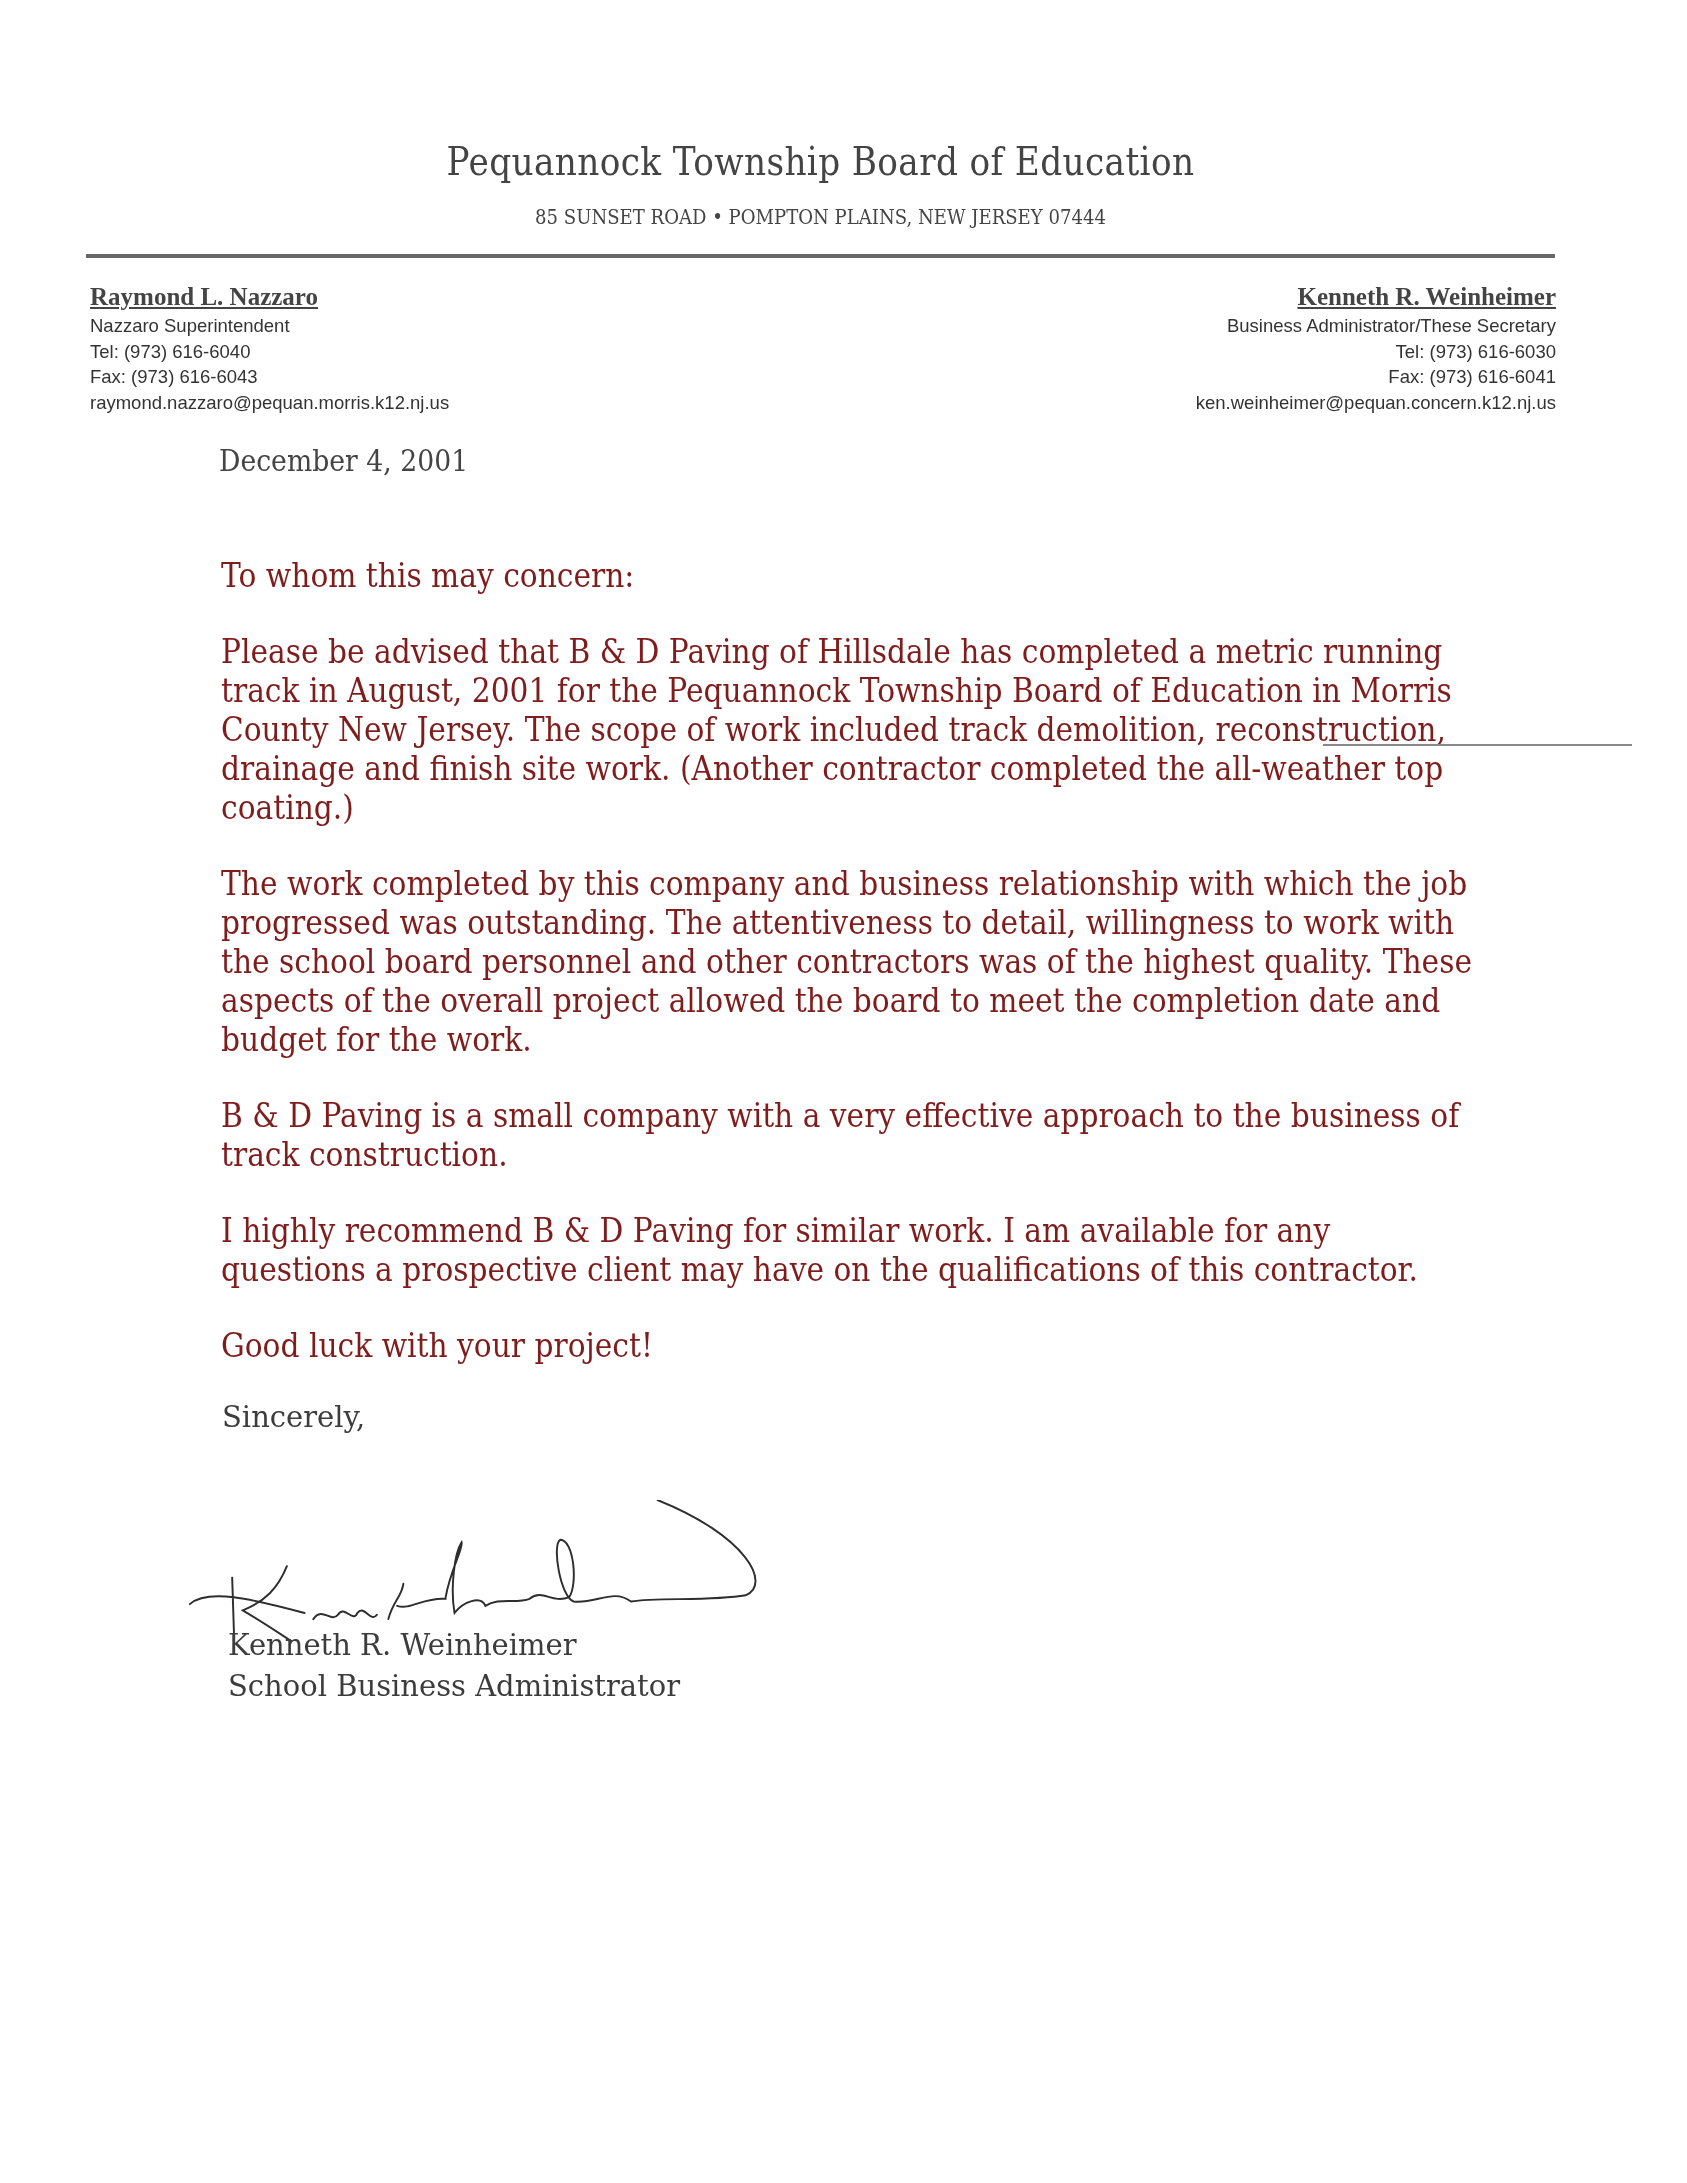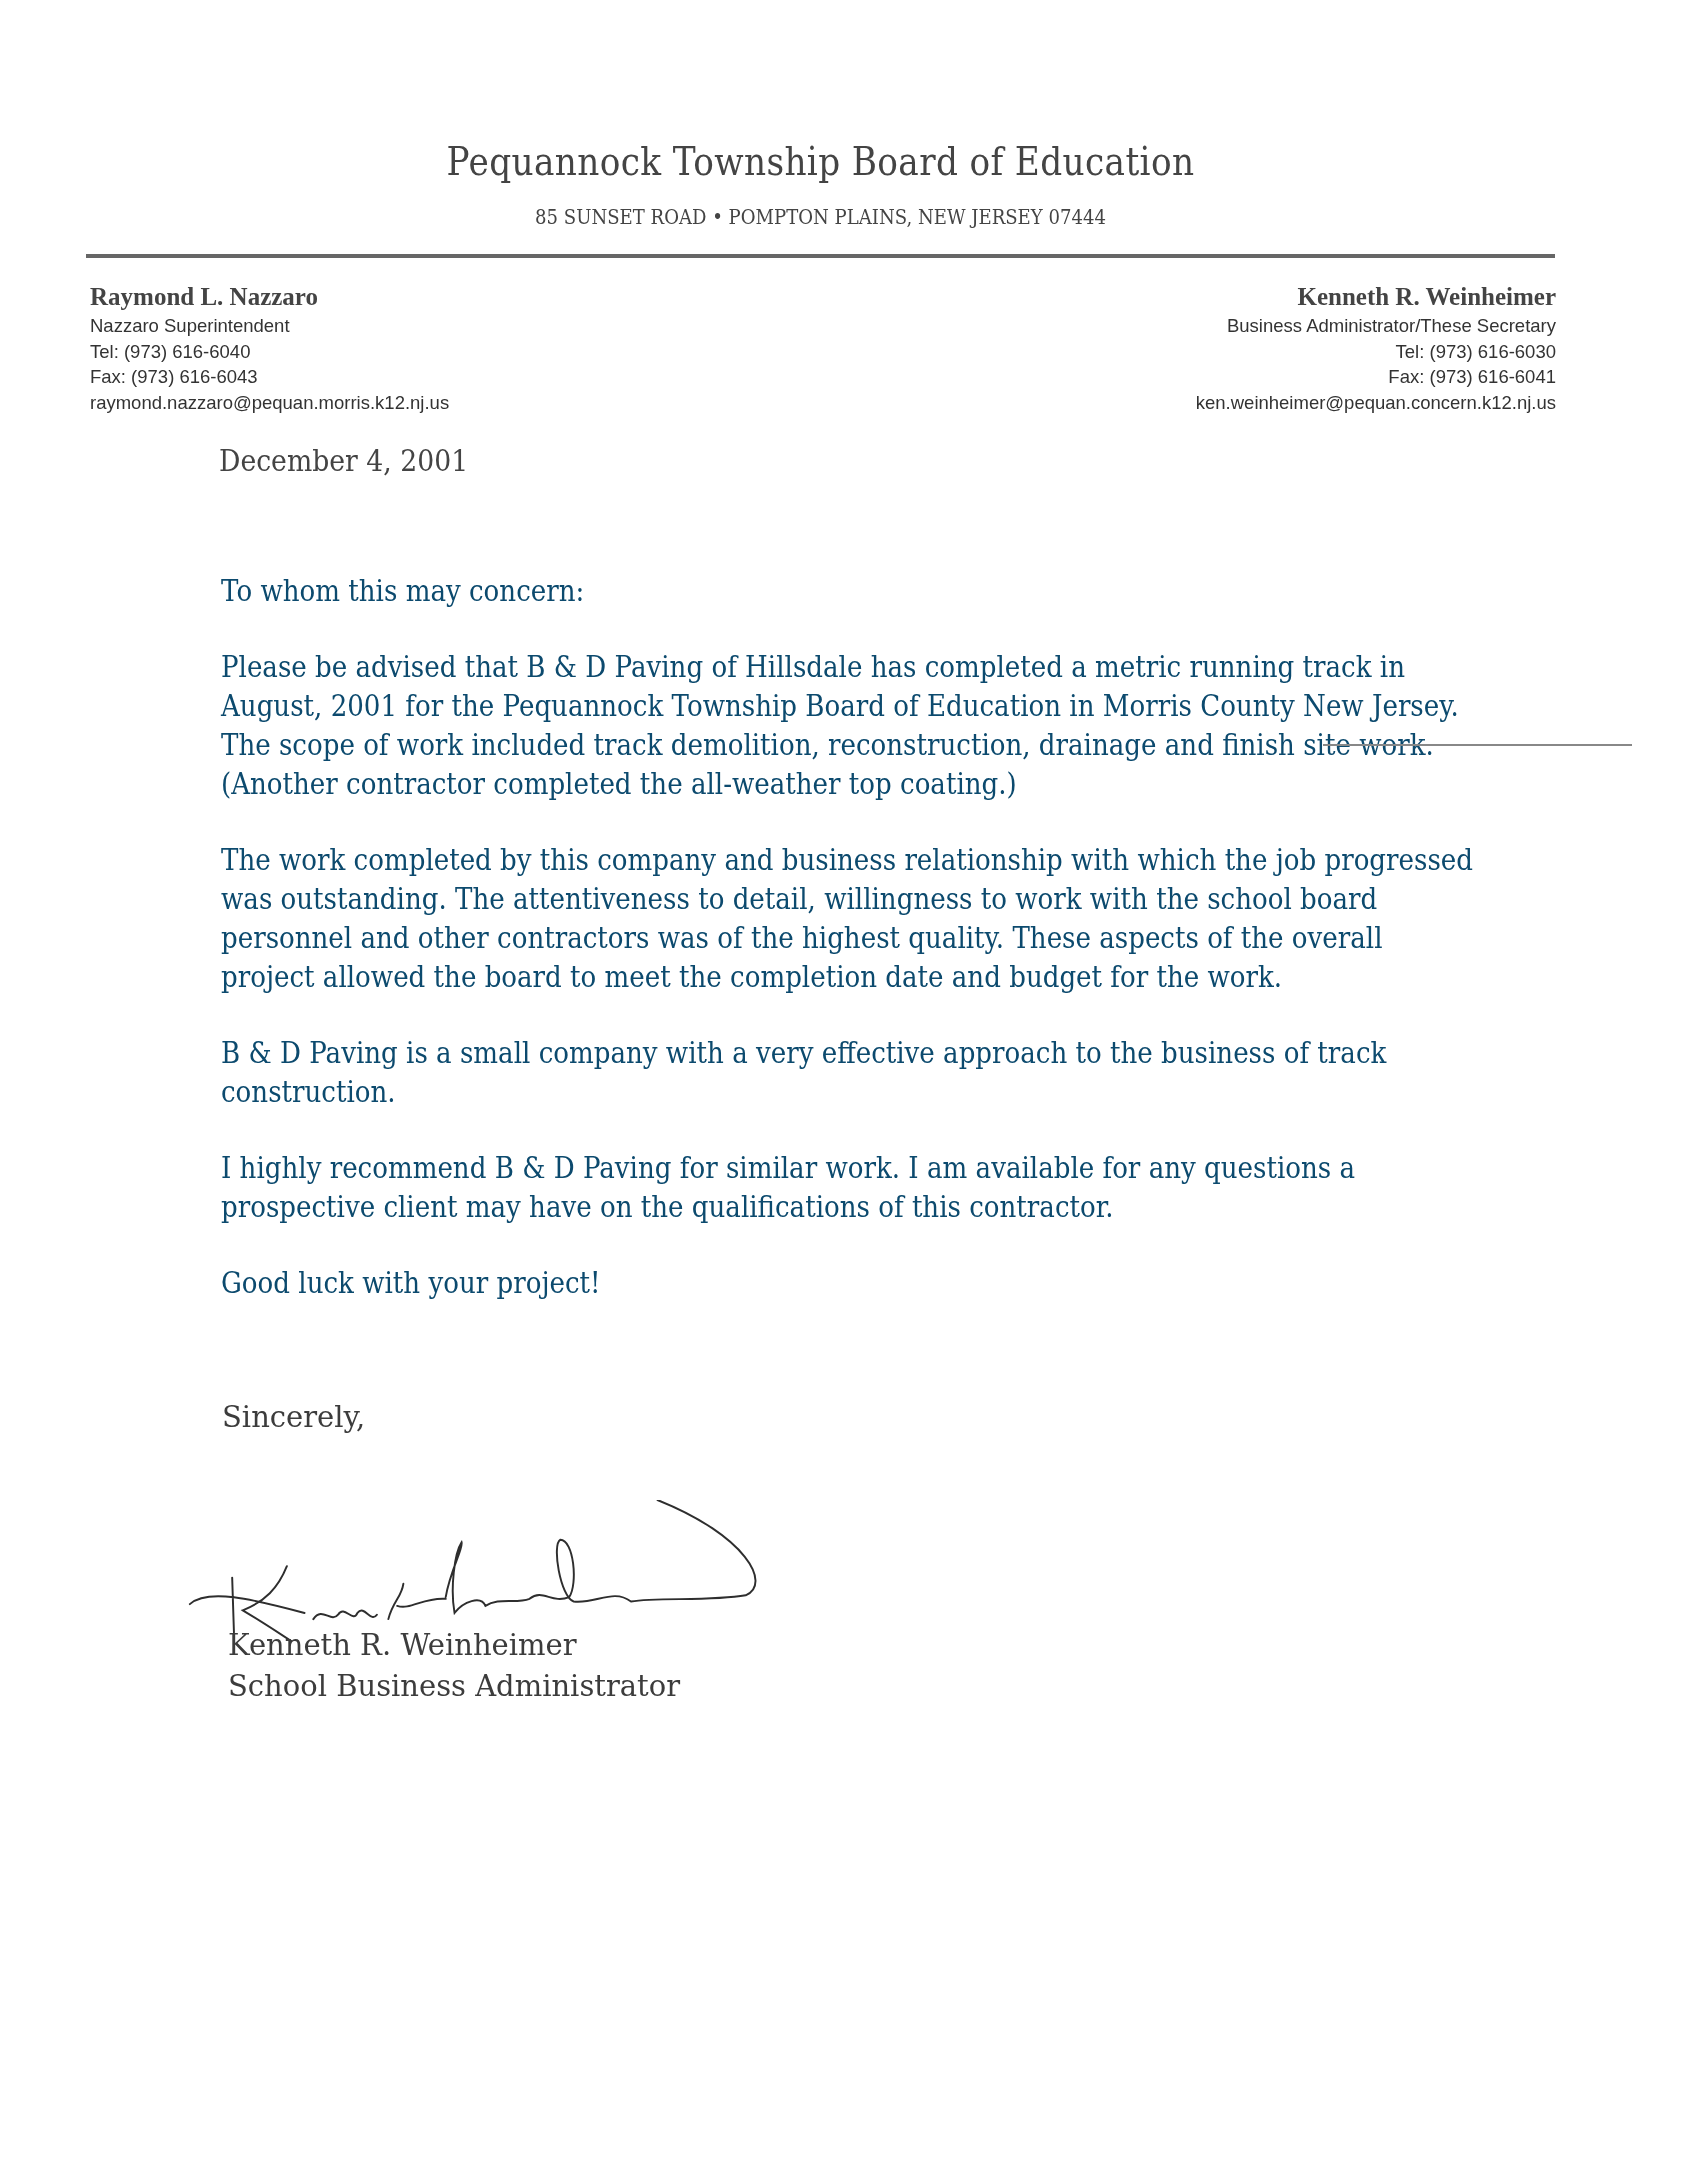--- a/index.html
+++ b/index.html
@@ -21,29 +21,30 @@
   .rule {
     position: absolute; left: 86px; width: 1469px; top: 254px; height: 3.5px;
     background: #666;
   }
   .contact { position: absolute; top: 284px; line-height: 25.6px; color: #333; }
   .contact.left { left: 90px; text-align: left; }
   .contact.right { right: 132px; text-align: right; }
   .contact .name {
     font-family: "Liberation Serif", serif; font-weight: bold; font-size: 25px; color: #444;
     margin-bottom: 3.5px;
+    text-decoration: underline;
   }
   .contact .line { font-family: "Liberation Sans", sans-serif; font-size: 18.5px; }
   .date {
     position: absolute; left: 219px; top: 444px;
     font-size: 29px; color: #444; transform: scaleX(0.92); transform-origin: left;
   }
   .letter {
-    position: absolute; left: 221px; top: 572px; width: 1253px;
-    font-size: 29px; line-height: 39px; color: #0c4a6e;
+    position: absolute; left: 221px; top: 556px; width: 1253px;
+    font-size: 33px; line-height: 39px; color: #7f1d1d;
   }
   .letter p { margin: 0 0 37px 0; transform: scaleX(0.9); transform-origin: left; width: 1394px; }
   .closing { position: absolute; left: 222px; top: 1400px; font-size: 29px; color: #3c3c3c; }
   .signature { position: absolute; left: 181px; top: 1500px; width: 600px; height: 150px; }
   .sig-block {
     position: absolute; left: 228px; top: 1625px; font-size: 29px; line-height: 41px; color: #3c3c3c;
   }
   .stray-line { position: absolute; left: 1323px; top: 744px; width: 309px; height: 1.8px; background: #888; }
 </style>
 </head>

